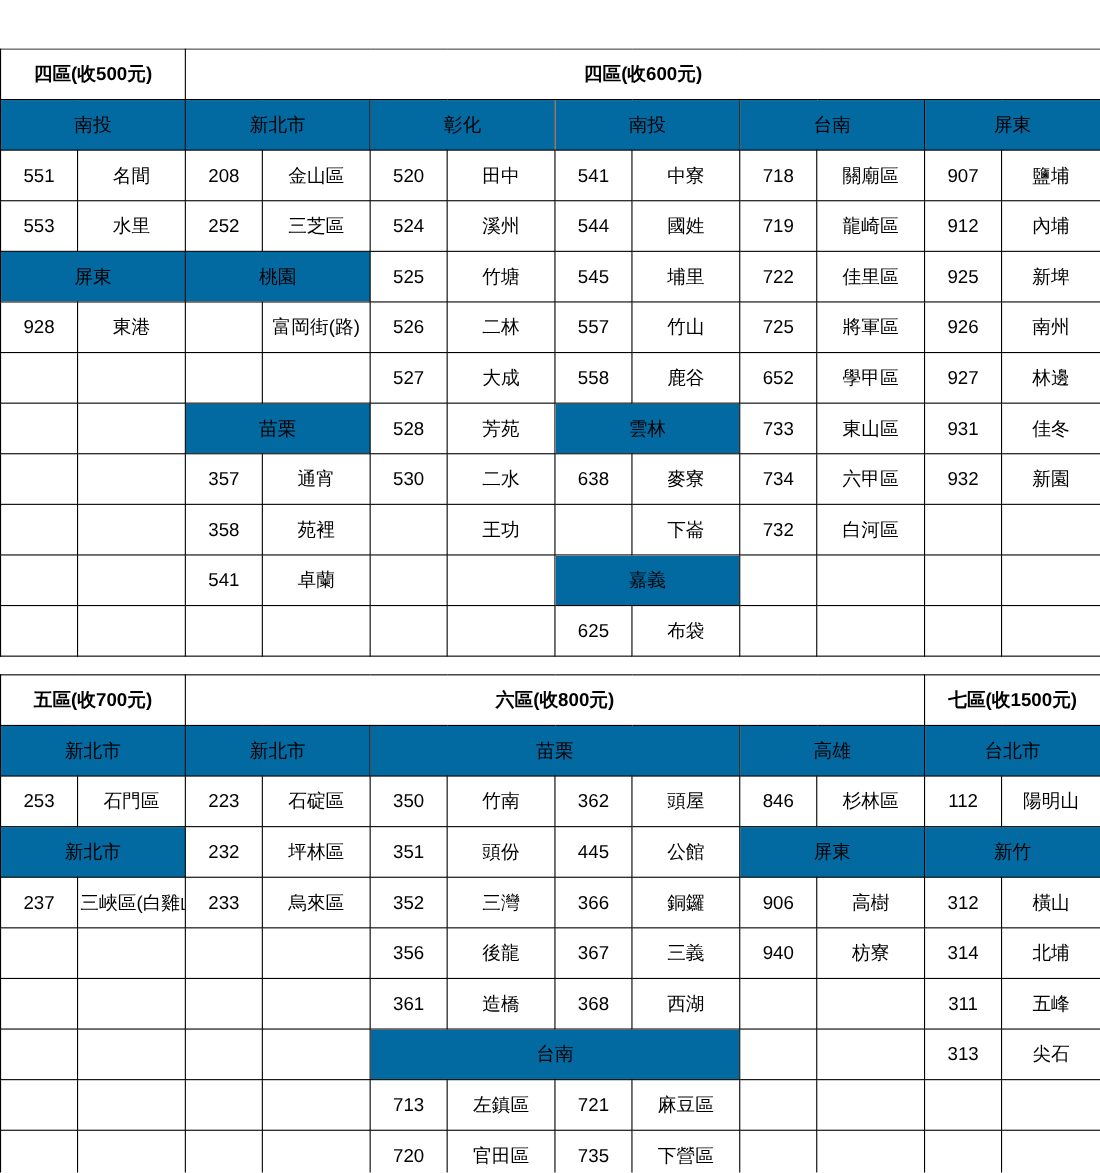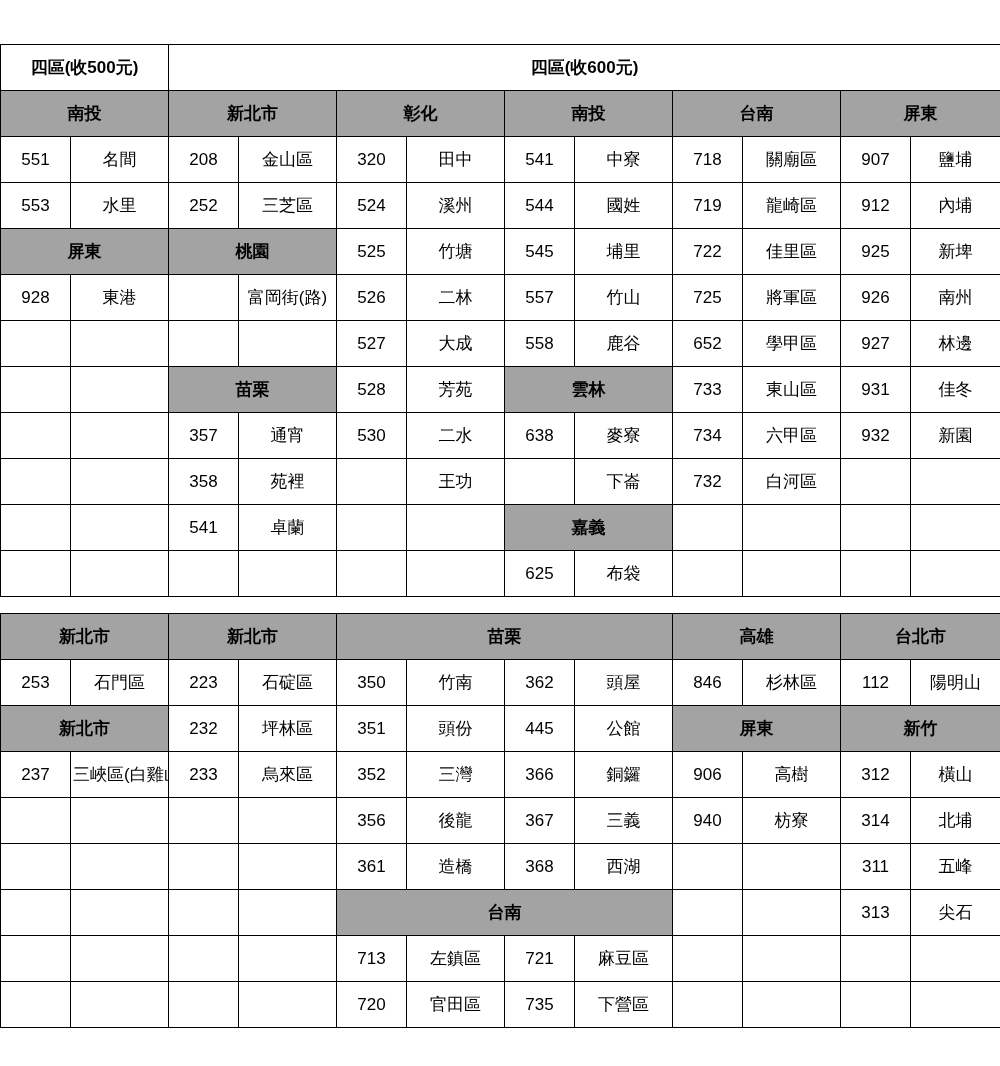--- a/index.html
+++ b/index.html
@@ -22,22 +22,22 @@
     text-align:center;
     vertical-align:middle;
     font-size:17px;
     height:45px;
     padding:0 2px;
     overflow:hidden;
     white-space:nowrap;
   }
   td.blank{border:1px solid #000;}
   td.hdr{
-    background:#a3a3a3;
-    font-weight:bold;
+    background:#0369a1;
+    font-weight:normal;
     font-size:18px;
   }
   td.zone{
     background:#ffffff;
     font-weight:bold;
     font-size:19px;
   }
   td.zoneB{
     background:#ffffff;
     font-weight:bold;
@@ -80,21 +80,21 @@
         <td class="hdr" colspan="2">南投</td>
         <td class="hdr" colspan="2">台南</td>
         <td class="hdr" colspan="2">屏東</td>
       </tr>
 
       <tr>
         <td class="code">551</td>
         <td class="name">名間</td>
         <td class="code">208</td>
         <td class="name">金山區</td>
-        <td class="code">320</td>
+        <td class="code">520</td>
         <td class="name">田中</td>
         <td class="code">541</td>
         <td class="name">中寮</td>
         <td class="code">718</td>
         <td class="name">關廟區</td>
         <td class="code">907</td>
         <td class="name">鹽埔</td>
       </tr>
 
       <tr>
@@ -242,20 +242,25 @@
         <col style="width:98px">
       <col style="width:70px">
         <col style="width:98px">
       <col style="width:70px">
         <col style="width:98px">
       <col style="width:70px">
         <col style="width:90px">
     </colgroup>
     <tbody>
       <tr>
+        <td class="zoneB" colspan="2">五區(收700元)</td>
+        <td class="zoneB" colspan="8">六區(收800元)</td>
+        <td class="zoneB" colspan="2">七區(收1500元)</td>
+      </tr>
+      <tr>
         <td class="hdr" colspan="2">新北市</td>
         <td class="hdr" colspan="2">新北市</td>
         <td class="hdr" colspan="4">苗栗</td>
         <td class="hdr" colspan="2">高雄</td>
         <td class="hdr" colspan="2">台北市</td>
       </tr>
 
       <tr>
         <td class="code">253</td>
         <td class="name">石門區</td>

